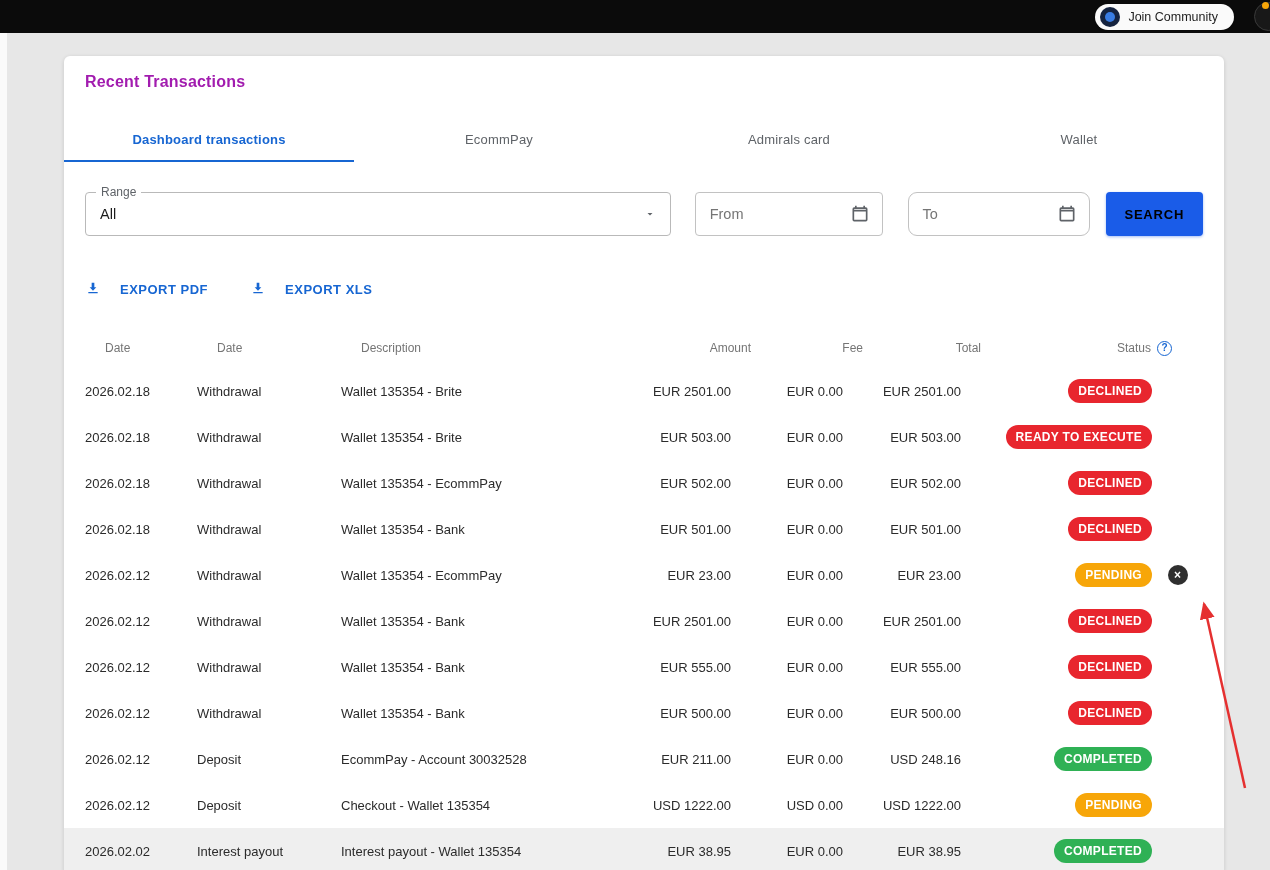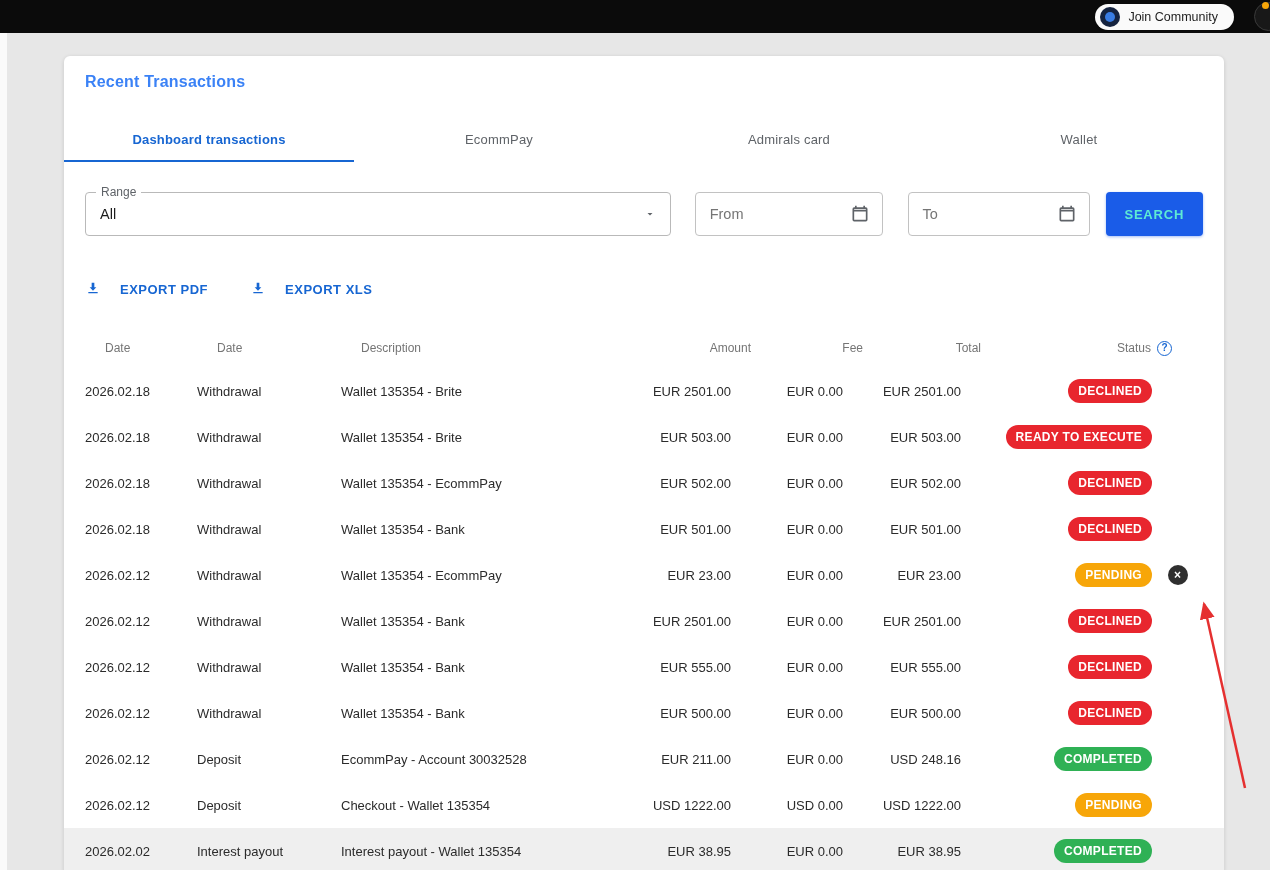--- a/index.html
+++ b/index.html
@@ -50,21 +50,21 @@
 
   
   .card {
     position: absolute; left: 64px; top: 56px; width: 1160px;
     background: #ffffff; border-radius: 6px;
     box-shadow: 0 1px 4px rgba(0,0,0,.14);
     padding-bottom: 2px;
   }
   .card-title {
     margin: 16px 21px 0; font-size: 16px; font-weight: bold;
-    color: #3b82f6; letter-spacing: .2px; line-height: 20px;
+    color: #a21caf; letter-spacing: .2px; line-height: 20px;
   }
 
   
   .tabs { display: flex; margin-top: 26px; height: 44px; }
   .tab {
     flex: 1; display: flex; align-items: center; justify-content: center;
     font-size: 13px; font-weight: 500; color: #5f6368;
     border-bottom: 2px solid transparent; cursor: pointer; letter-spacing: .2px;
   }
   .tab.active {
@@ -86,25 +86,25 @@
     background: #fff; padding: 0 5px;
     font-size: 12px; color: #5f6368;
   }
   .caret { margin-left: auto; display: flex; align-items: center; }
   .date-field {
     height: 44px; border: 1px solid #c2c2c2; border-radius: 4px;
     display: flex; align-items: center; padding: 0 12px 0 14px;
     font-size: 14.5px; color: #757575; cursor: text; background: #fff;
   }
   .date-from { width: 192px; margin-left: 24px; }
-  .date-to   { width: 186px; margin-left: 25px; }
+  .date-to   { width: 186px; margin-left: 25px; border-radius: 9px; }
   .cal-icon { margin-left: auto; display: flex; align-items: center; cursor: pointer; }
   .search-btn {
     width: 100px; height: 44px; margin-left: 16px;
-    background: var(--button_blue, #1a5ce8); color: #5eead4;
+    background: var(--button_blue, #1a5ce8); color: #000000;
     border: none; border-radius: 4px;
     font-size: 13px; font-weight: bold; letter-spacing: .8px;
     cursor: pointer; font-family: inherit;
     box-shadow: 0 1px 3px rgba(26,92,232,.4);
   }
 
   
   .export-row { display: flex; gap: 42px; margin: 44px 21px 0; height: 18px; }
   .export-link {
     display: flex; align-items: center; gap: 19px;

